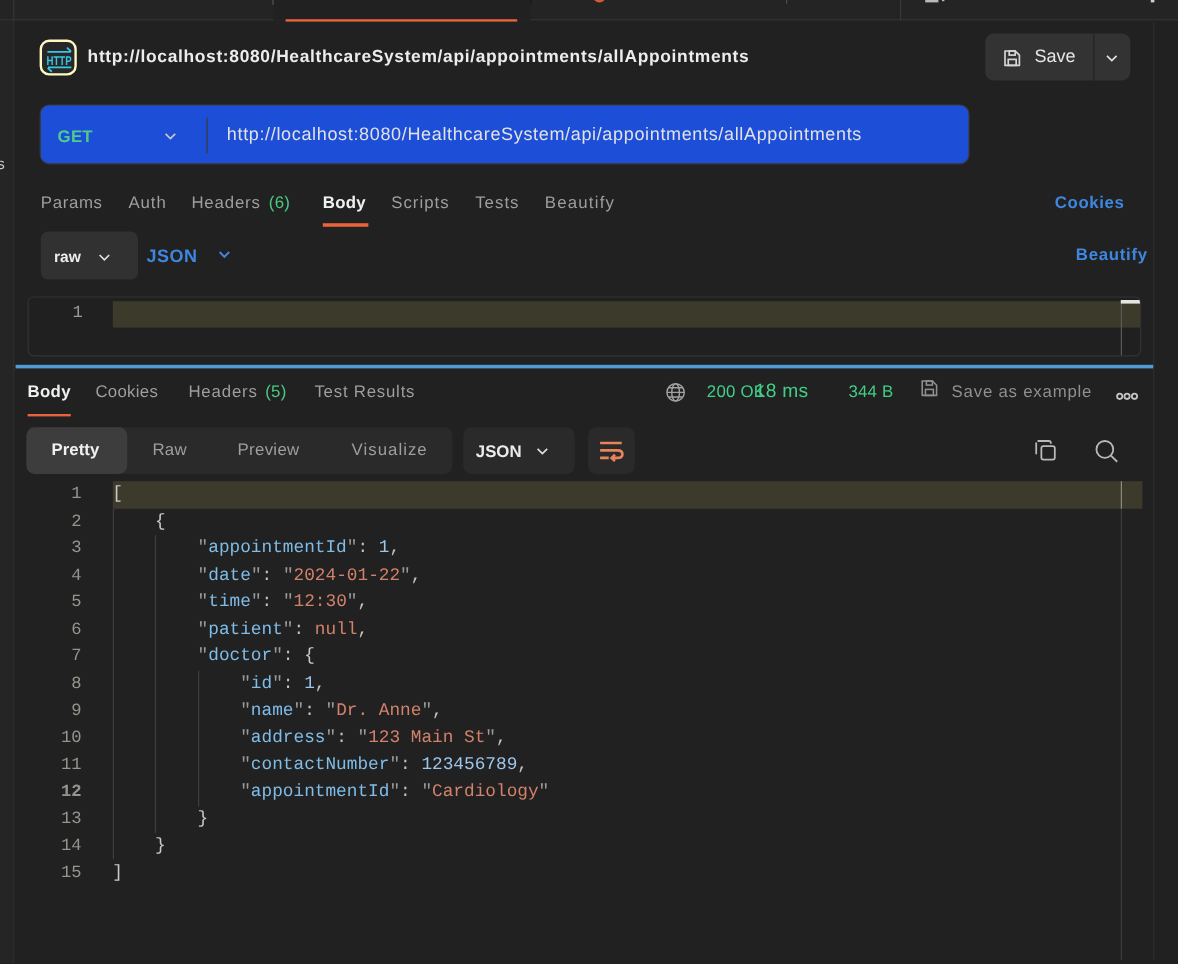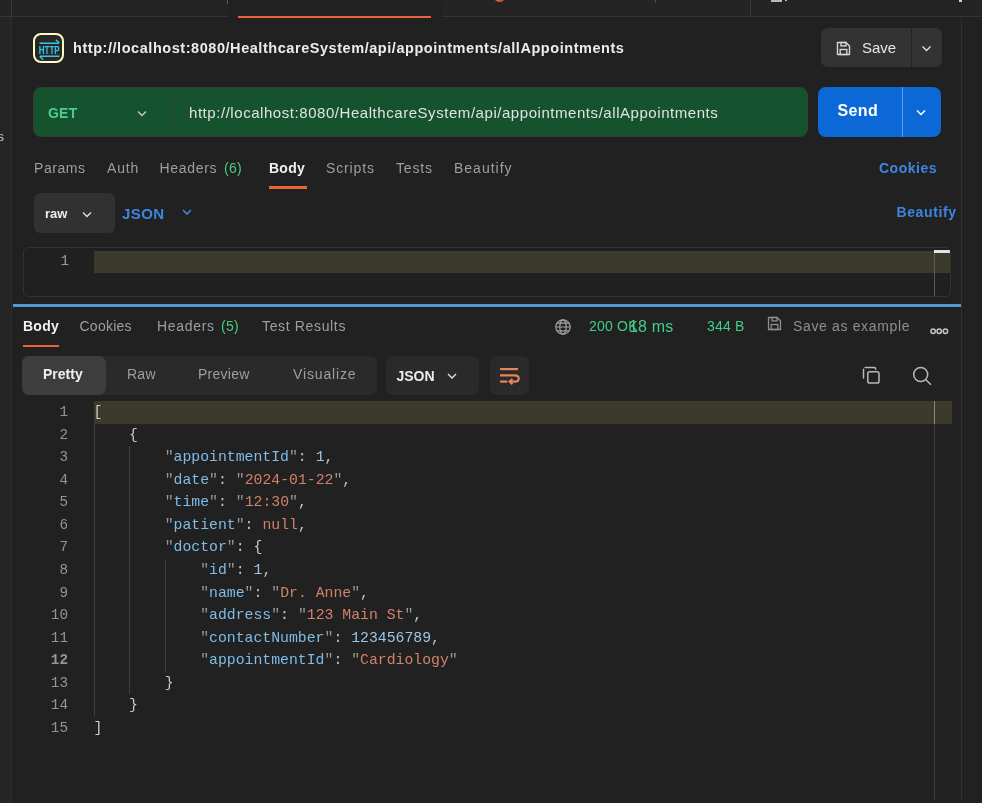--- a/index.html
+++ b/index.html
@@ -48,34 +48,27 @@
       <rect x="5.2" y="9.5" width="6.6" height="5" fill="none" stroke="#d6d6d6" stroke-width="1.4"></rect>
       <rect x="6" y="2.5" width="5" height="3.4" fill="none" stroke="#d6d6d6" stroke-width="1.4"></rect>
     </svg>
     <div class="abs" style="left:41px;top:11px;font-size:15px;color:#e6e6e6;">Save</div>
     <div class="abs" style="left:90px;top:0;width:1px;height:39px;background:#222222;"></div>
     <svg class="abs" style="left:99px;top:14px;" width="13" height="13" viewBox="0 0 13 13">
       <path d="M2.5 4.5 L6.5 8.5 L10.5 4.5" fill="none" stroke="#e0e0e0" stroke-width="1.4"></path>
     </svg>
   </div>
 
-  <div class="abs" style="left:33px;top:87px;width:775px;height:50px;background:#14532d;border:1px solid #3a3a3a;border-radius:8px;">
+  <div class="abs" style="left:33px;top:87px;width:775px;height:50px;background:#1d4ed8;border:1px solid #3a3a3a;border-radius:8px;">
     <div class="abs" style="left:14px;top:17px;font-size:14px;letter-spacing:0.2px;font-weight:bold;color:#4fcd8c;">GET</div>
     <svg class="abs" style="left:101px;top:19px;" width="14" height="13" viewBox="0 0 14 13">
       <path d="M3 4.5 L7 8.5 L11 4.5" fill="none" stroke="#c9c9c9" stroke-width="1.4"></path>
     </svg>
     <div class="abs" style="left:138px;top:10px;width:1px;height:30px;background:#3a3a3a;"></div>
     <div class="abs" style="left:155px;top:16px;font-size:15px;letter-spacing:0.55px;color:#e2e2e2;white-space:nowrap;">http://localhost:8080/HealthcareSystem/api/appointments/allAppointments</div>
-  </div>
-  <div class="abs" style="left:817.5px;top:87px;width:123.5px;height:50px;background:#0b68d6;border-radius:8px;">
-    <div class="abs" style="left:20px;top:15px;font-size:16px;letter-spacing:0.4px;font-weight:bold;color:#ffffff;">Send</div>
-    <div class="abs" style="left:84px;top:0;width:1px;height:50px;background:rgba(255,255,255,0.35);"></div>
-    <svg class="abs" style="left:96px;top:19px;" width="14" height="13" viewBox="0 0 14 13">
-      <path d="M3 4.5 L7 8.5 L11 4.5" fill="none" stroke="#ffffff" stroke-width="1.5"></path>
-    </svg>
   </div>
 
   <div class="abs" style="left:0;top:159.5px;width:982px;height:20px;font-size:14px;letter-spacing:0.25px;color:#9e9e9e;">
     <span class="abs" style="left:34px;top:0;white-space:nowrap;letter-spacing:0.55px;">Params</span>
     <span class="abs" style="left:107px;top:0;white-space:nowrap;letter-spacing:0.8px;">Auth</span>
     <span class="abs" style="left:159.5px;top:0;white-space:nowrap;letter-spacing:0.7px;">Headers</span>
     <span class="abs" style="left:224px;top:0;white-space:nowrap;color:#4acb81;">(6)</span>
     <span class="abs" style="left:269px;top:0;color:#f0f0f0;font-weight:bold;white-space:nowrap;">Body</span>
     <span class="abs" style="left:326px;top:0;white-space:nowrap;letter-spacing:0.85px;">Scripts</span>
     <span class="abs" style="left:396px;top:0;white-space:nowrap;letter-spacing:0.85px;">Tests</span>

